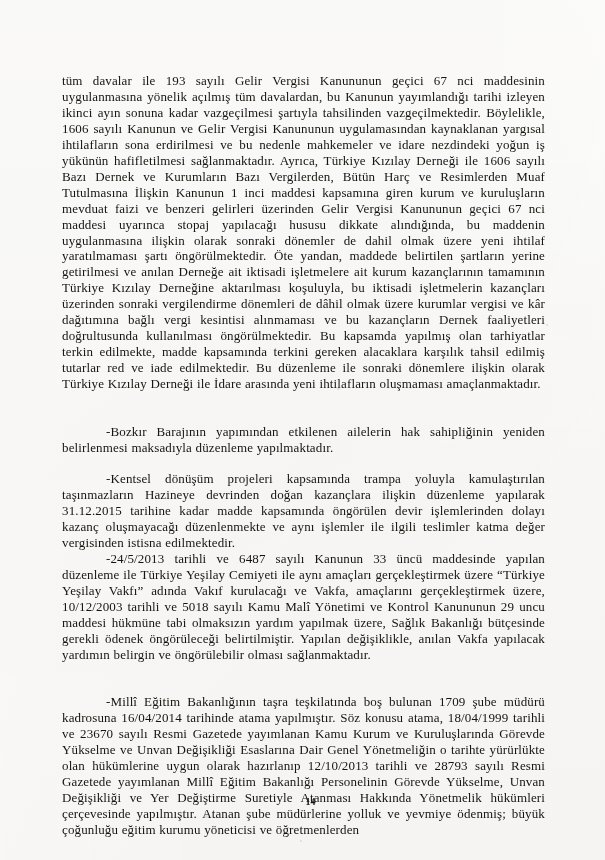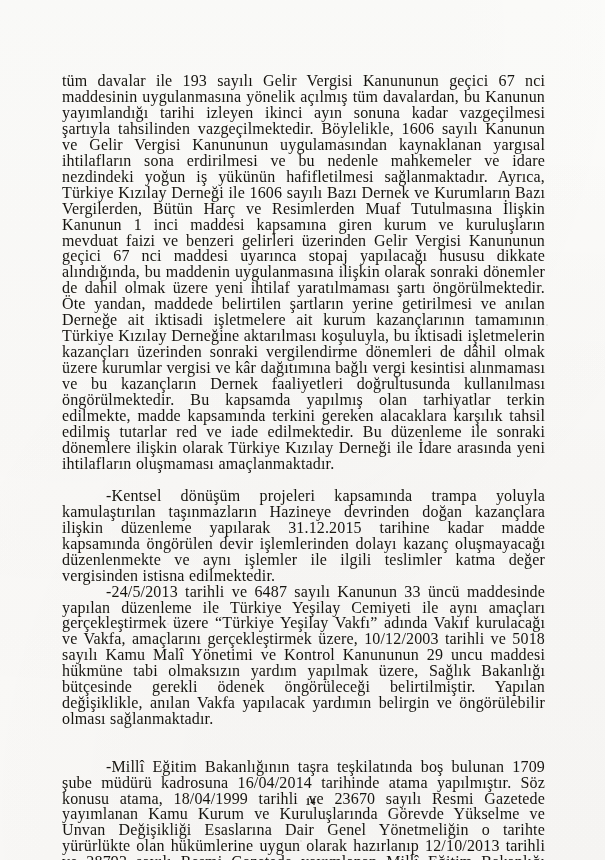--- a/index.html
+++ b/index.html
@@ -27,21 +27,21 @@
   .content {
     position: absolute;
     left: 62px;
     top: 73px;
     width: 483px;
   }
   p.body-par {
     margin: 0;
     text-align: justify;
     text-justify: inter-word;
-    font-size: 16px;
+    font-size: 13px;
     line-height: 15.95px;
     letter-spacing: 0.01em;
     word-spacing: 0.02em;
     color: #16140f;
     -webkit-font-smoothing: antialiased;
   }
   p.body-par.indent {
     text-indent: 44px;
   }
   p.gap-lg { margin-top: 31.5px; }
@@ -78,20 +78,21 @@
   <div class="speck" style="left:337px; top:388px; width:3px; height:2px;"></div>
   <div class="speck" style="left:205px; top:815px; width:3px; height:3px;"></div>
   <div class="speck" style="left:396px; top:812px; width:3px; height:3px;"></div>
   <div class="speck" style="left:300px; top:840px; width:2px; height:2px;"></div>
   <div class="speck" style="left:167px; top:623px; width:2px; height:2px;"></div>
 
   <div class="content">
 
     <p class="body-par">tüm davalar ile 193 sayılı Gelir Vergisi Kanununun geçici 67 nci maddesinin uygulanmasına yönelik açılmış tüm davalardan, bu Kanunun yayımlandığı tarihi izleyen ikinci ayın sonuna kadar vazgeçilmesi şartıyla tahsilinden vazgeçilmektedir. Böylelikle, 1606 sayılı Kanunun ve Gelir Vergisi Kanununun uygulamasından kaynaklanan yargısal ihtilafların sona erdirilmesi ve bu nedenle mahkemeler ve idare nezdindeki yoğun iş yükünün hafifletilmesi sağlanmaktadır. Ayrıca, Türkiye Kızılay Derneği ile 1606 sayılı Bazı Dernek ve Kurumların Bazı Vergilerden, Bütün Harç ve Resimlerden Muaf Tutulmasına İlişkin Kanunun 1 inci maddesi kapsamına giren kurum ve kuruluşların mevduat faizi ve benzeri gelirleri üzerinden Gelir Vergisi Kanununun geçici 67 nci maddesi uyarınca stopaj yapılacağı hususu dikkate alındığında, bu maddenin uygulanmasına ilişkin olarak sonraki dönemler de dahil olmak üzere yeni ihtilaf yaratılmaması şartı öngörülmektedir. Öte yandan, maddede belirtilen şartların yerine getirilmesi ve anılan Derneğe ait iktisadi işletmelere ait kurum kazançlarının tamamının Türkiye Kızılay Derneğine aktarılması koşuluyla, bu iktisadi işletmelerin kazançları üzerinden sonraki vergilendirme dönemleri de dâhil olmak üzere kurumlar vergisi ve kâr dağıtımına bağlı vergi kesintisi alınmaması ve bu kazançların Dernek faaliyetleri doğrultusunda kullanılması öngörülmektedir. Bu kapsamda yapılmış olan tarhiyatlar terkin edilmekte, madde kapsamında terkini gereken alacaklara karşılık tahsil edilmiş tutarlar red ve iade edilmektedir. Bu düzenleme ile sonraki dönemlere ilişkin olarak Türkiye Kızılay Derneği ile İdare arasında yeni ihtilafların oluşmaması amaçlanmaktadır.</p>
 
+    <p class="body-par indent gap-lg">-Bozkır Barajının yapımından etkilenen ailelerin hak sahipliğinin yeniden belirlenmesi maksadıyla düzenleme yapılmaktadır.</p>
 
     <p class="body-par indent gap-md">-Kentsel dönüşüm projeleri kapsamında trampa yoluyla kamulaştırılan taşınmazların Hazineye devrinden doğan kazançlara ilişkin düzenleme yapılarak 31.12.2015 tarihine kadar madde kapsamında öngörülen devir işlemlerinden dolayı kazanç oluşmayacağı düzenlenmekte ve aynı işlemler ile ilgili teslimler katma değer vergisinden istisna edilmektedir.</p>
 
     <p class="body-par indent gap-sm">-24/5/2013 tarihli ve 6487 sayılı Kanunun 33 üncü maddesinde yapılan düzenleme ile Türkiye Yeşilay Cemiyeti ile aynı amaçları gerçekleştirmek üzere “Türkiye Yeşilay Vakfı” adında Vakıf kurulacağı ve Vakfa, amaçlarını gerçekleştirmek üzere, 10/12/2003 tarihli ve 5018 sayılı Kamu Malî Yönetimi ve Kontrol Kanununun 29 uncu maddesi hükmüne tabi olmaksızın yardım yapılmak üzere, Sağlık Bakanlığı bütçesinde gerekli ödenek öngörüleceği belirtilmiştir. Yapılan değişiklikle, anılan Vakfa yapılacak yardımın belirgin ve öngörülebilir olması sağlanmaktadır.</p>
 
     <p class="body-par indent gap-lg">-Millî Eğitim Bakanlığının taşra teşkilatında boş bulunan 1709 şube müdürü kadrosuna 16/04/2014 tarihinde atama yapılmıştır. Söz konusu atama, 18/04/1999 tarihli ve 23670 sayılı Resmi Gazetede yayımlanan Kamu Kurum ve Kuruluşlarında Görevde Yükselme ve Unvan Değişikliği Esaslarına Dair Genel Yönetmeliğin o tarihte yürürlükte olan hükümlerine uygun olarak hazırlanıp 12/10/2013 tarihli ve 28793 sayılı Resmi Gazetede yayımlanan Millî Eğitim Bakanlığı Personelinin Görevde Yükselme, Unvan Değişikliği ve Yer Değiştirme Suretiyle Atanması Hakkında Yönetmelik hükümleri çerçevesinde yapılmıştır. Atanan şube müdürlerine yolluk ve yevmiye ödenmiş; büyük çoğunluğu eğitim kurumu yöneticisi ve öğretmenlerden</p>
 
   </div>
 
   <div class="page-number">14</div>

